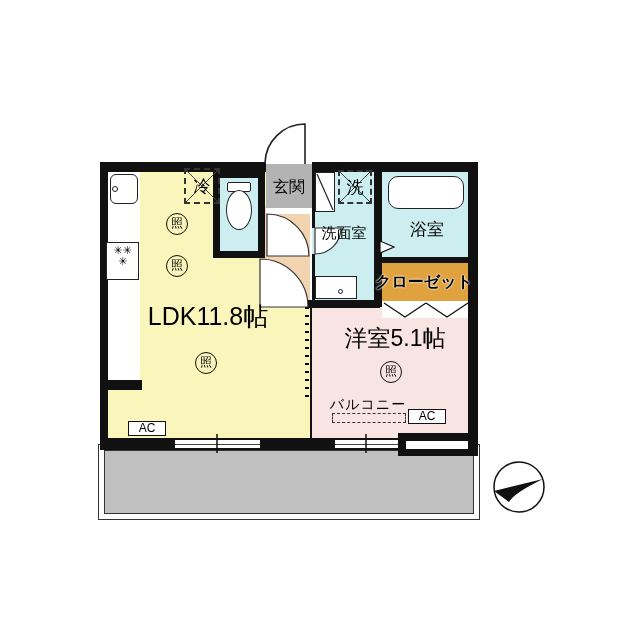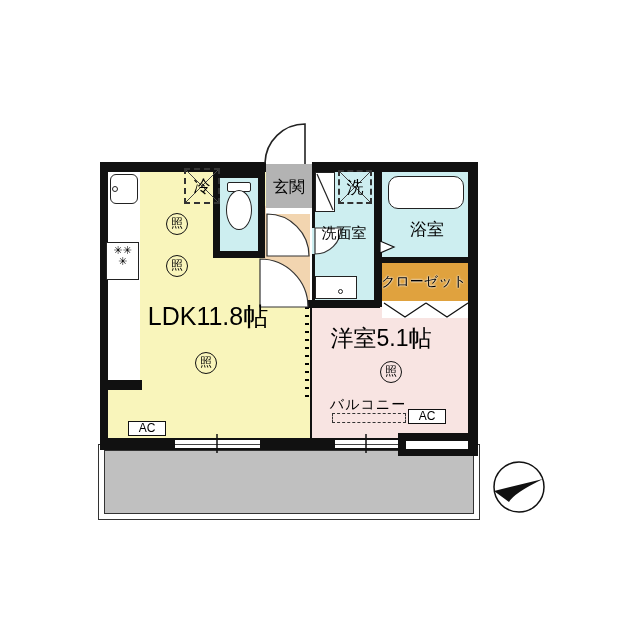--- a/index.html
+++ b/index.html
@@ -132,22 +132,22 @@
     <polyline points="426,303 447,317 468,303" fill="#fff" stroke="#111" stroke-width="1.3"></polyline>
 
     <line x1="217" y1="434" x2="217" y2="453" stroke="#111" stroke-width="1.5"></line>
     <line x1="366" y1="434" x2="366" y2="453" stroke="#111" stroke-width="1.5"></line>
 
     <circle cx="519" cy="487" r="25" fill="#fff" stroke="#111" stroke-width="1.5"></circle>
     <path d="M543,479 L494,491 L509,502 Q514,493 543,479 Z" fill="#111"></path>
   </svg>
 
   <div class="lbl" style="left:208px;top:316px;font-size:25px;">LDK11.8帖</div>
-  <div class="lbl" style="left:381px;top:338px;font-size:23px;">洋室5.1帖</div>
+  <div class="lbl" style="left:395px;top:338px;font-size:23px;">洋室5.1帖</div>
   <div class="lbl" style="left:289px;top:187px;font-size:16px;">玄関</div>
   <div class="lbl" style="left:344px;top:233px;font-size:15px;">洗面室</div>
   <div class="lbl" style="left:427px;top:229px;font-size:17px;">浴室</div>
-  <div class="lbl" style="left:424px;top:282px;font-size:14px;font-weight:normal;text-shadow:0 0 2px #fff,0 0 2px #fff;">クローゼット</div>
+  <div class="lbl" style="left:424px;top:282px;font-size:16px;font-weight:bold;text-shadow:0 0 2px #fff,0 0 2px #fff;">クローゼット</div>
   <div class="lbl kchar" style="left:202px;top:186px;font-size:17px;">冷</div>
   <div class="lbl kchar" style="left:355px;top:187px;font-size:17px;">洗</div>
   <div class="lbl" style="left:368px;top:405px;font-size:14px;letter-spacing:1px;">バルコニー</div>
 
 </div>
 
 </body></html>

